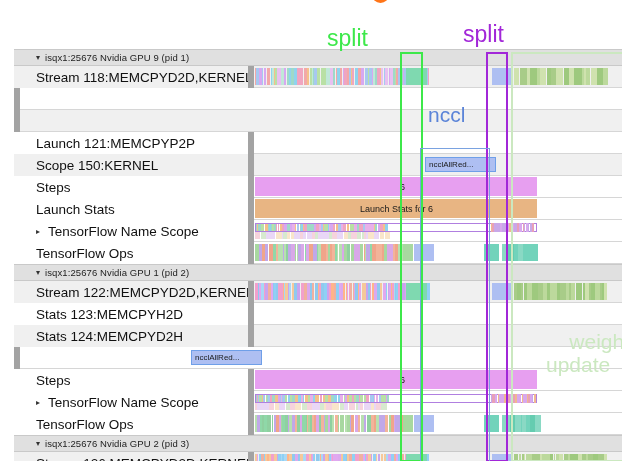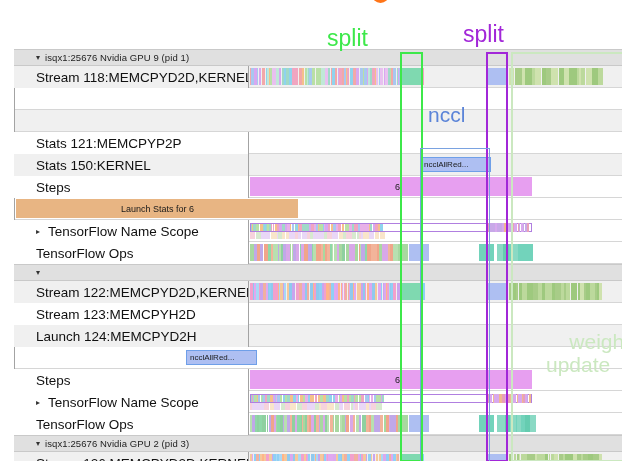--- a/index.html
+++ b/index.html
@@ -79,21 +79,21 @@
   }
   .tlabel.indent{ padding-left:34px; }
   .tlabel .tri2{
     position:absolute;left:22px;top:50%;transform:translateY(-50%);
     font-size:8px;color:#333;
   }
 
   .tbody{
     position:relative;
     flex:1;
-    border-left:1px solid #a3a3a3;
+    border-left:6px solid #a3a3a3;
     overflow:hidden;
   }
 
   
   .bar{
     position:absolute;
     top:2px;height:17px;
     box-sizing:border-box;
   }
   .bar.full{ top:1px;height:19px; }
@@ -255,49 +255,52 @@
         <div class="sep"></div>
       </div>
     </div>
     <div class="track alt">
       <div class="tbody">
         <div class="sep"></div>
       </div>
     </div>
     <div class="track white">
       <div class="tlabel">
-        <span>Stats 121:MEMCPYP2P</span>
+        <span>Launch 121:MEMCPYP2P</span>
       </div>
       <div class="tbody">
         <div class="sep"></div>
       </div>
     </div>
     <div class="track alt">
       <div class="tlabel">
-        <span>Stats 150:KERNEL</span>
+        <span>Scope 150:KERNEL</span>
       </div>
       <div class="tbody">
         <div class="nccl-box" style="left:171px;top:3px;width:71px;height:15px;">
           <span class="bar-label small">ncclAllRed...</span>
         </div>
         <div class="sep"></div>
       </div>
     </div>
     <div class="track white">
       <div class="tlabel">
         <span>Steps</span>
       </div>
       <div class="tbody">
         <div class="bar full" style="left:1px;width:282px;background:#e79ff0;">
           <span class="bar-label" style="justify-content:flex-start;padding-left:145px;">6</span>
         </div>
         <div class="sep"></div>
       </div>
     </div>
     <div class="track white">
+      <div class="tlabel">
+        <span>Launch Stats</span>
+      </div>
       <div class="tbody">
         <div class="bar full" style="left:1px;width:282px;background:#e8b583;">
           <span class="bar-label" style="justify-content:flex-start;padding-left:105px;">Launch Stats for 6</span>
         </div>
         <div class="sep"></div>
       </div>
     </div>
     <div class="track white">
       <div class="tlabel indent">
         <span class="tri2">▸</span>
@@ -513,20 +516,21 @@
           <i style="position:absolute;left:22px;top:0;width:3px;height:100%;background:#72d3bb;"></i>
           <i style="position:absolute;left:25px;top:0;width:2px;height:100%;background:#72d3bb;"></i>
           <i style="position:absolute;left:27px;top:0;width:5px;height:100%;background:#72d3bb;"></i>
           <i style="position:absolute;left:32px;top:0;width:4px;height:100%;background:#72d3bb;"></i>
         </div>
         <div class="sep"></div>
       </div>
     </div>
     <div class="group-header">
       <span class="tri">▾</span>
+      <span class="ghlabel">isqx1:25676 Nvidia GPU 1 (pid 2)</span>
     </div>
     <div class="track alt">
       <div class="tlabel">
         <span>Stream 122:MEMCPYD2D,KERNEL,MI</span>
       </div>
       <div class="tbody">
         <div class="stripes" style="left:1px;width:174px;">
           <i style="position:absolute;left:0px;top:0;width:3px;height:100%;background:#f2a0cc;"></i>
           <i style="position:absolute;left:3px;top:0;width:1px;height:100%;background:#8fc9ee;"></i>
           <i style="position:absolute;left:4px;top:0;width:2px;height:100%;background:#e0a8f0;"></i>
@@ -636,29 +640,29 @@
           <i style="position:absolute;left:81px;top:0;width:5px;height:100%;background:#bcd99c;"></i>
           <i style="position:absolute;left:86px;top:0;width:2px;height:100%;background:#a8cc88;"></i>
           <i style="position:absolute;left:88px;top:0;width:2px;height:100%;background:#9ec97e;"></i>
           <i style="position:absolute;left:90px;top:0;width:3px;height:100%;background:#cfe2ae;"></i>
         </div>
         <div class="sep"></div>
       </div>
     </div>
     <div class="track white">
       <div class="tlabel">
-        <span>Stream 123:MEMCPYH2D</span>
+        <span>Stats 123:MEMCPYH2D</span>
       </div>
       <div class="tbody">
         <div class="sep"></div>
       </div>
     </div>
     <div class="track alt">
       <div class="tlabel">
-        <span>Launch 124:MEMCPYD2H</span>
+        <span>Stats 124:MEMCPYD2H</span>
       </div>
       <div class="tbody">
         <div class="sep"></div>
       </div>
     </div>
     <div class="track white">
       <div class="tbody">
         <div class="nccl-box" style="left:171px;top:3px;width:71px;height:15px;">
           <span class="bar-label small">ncclAllRed...</span>
         </div>

